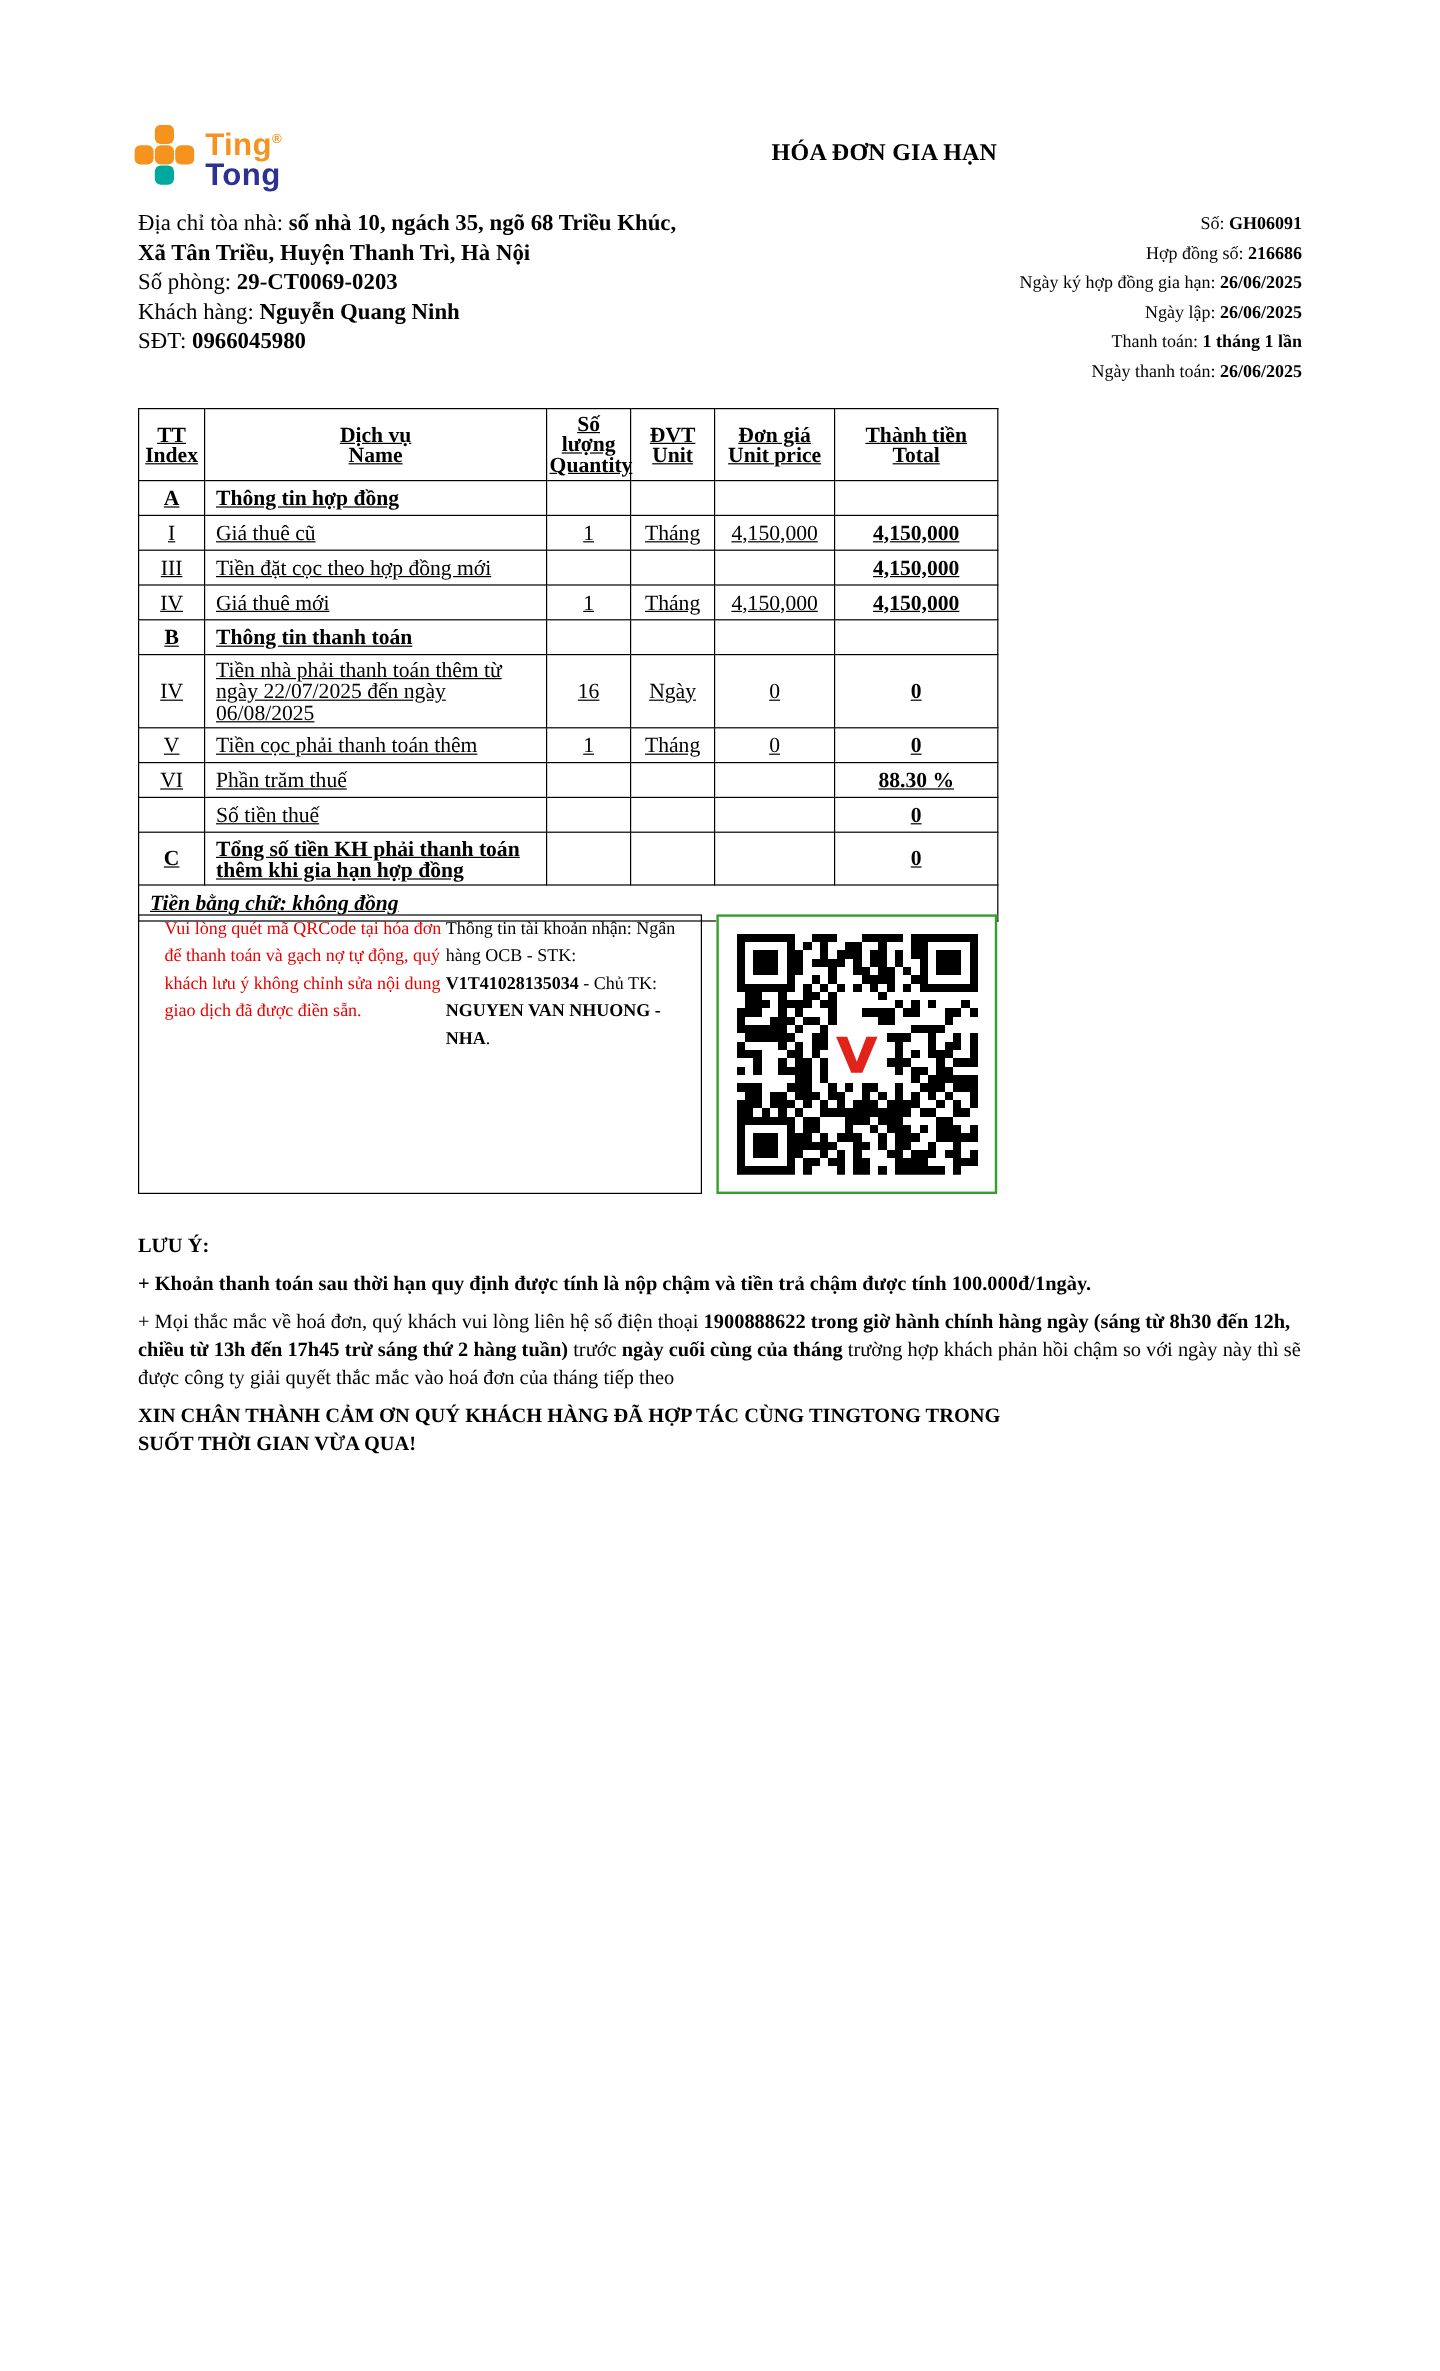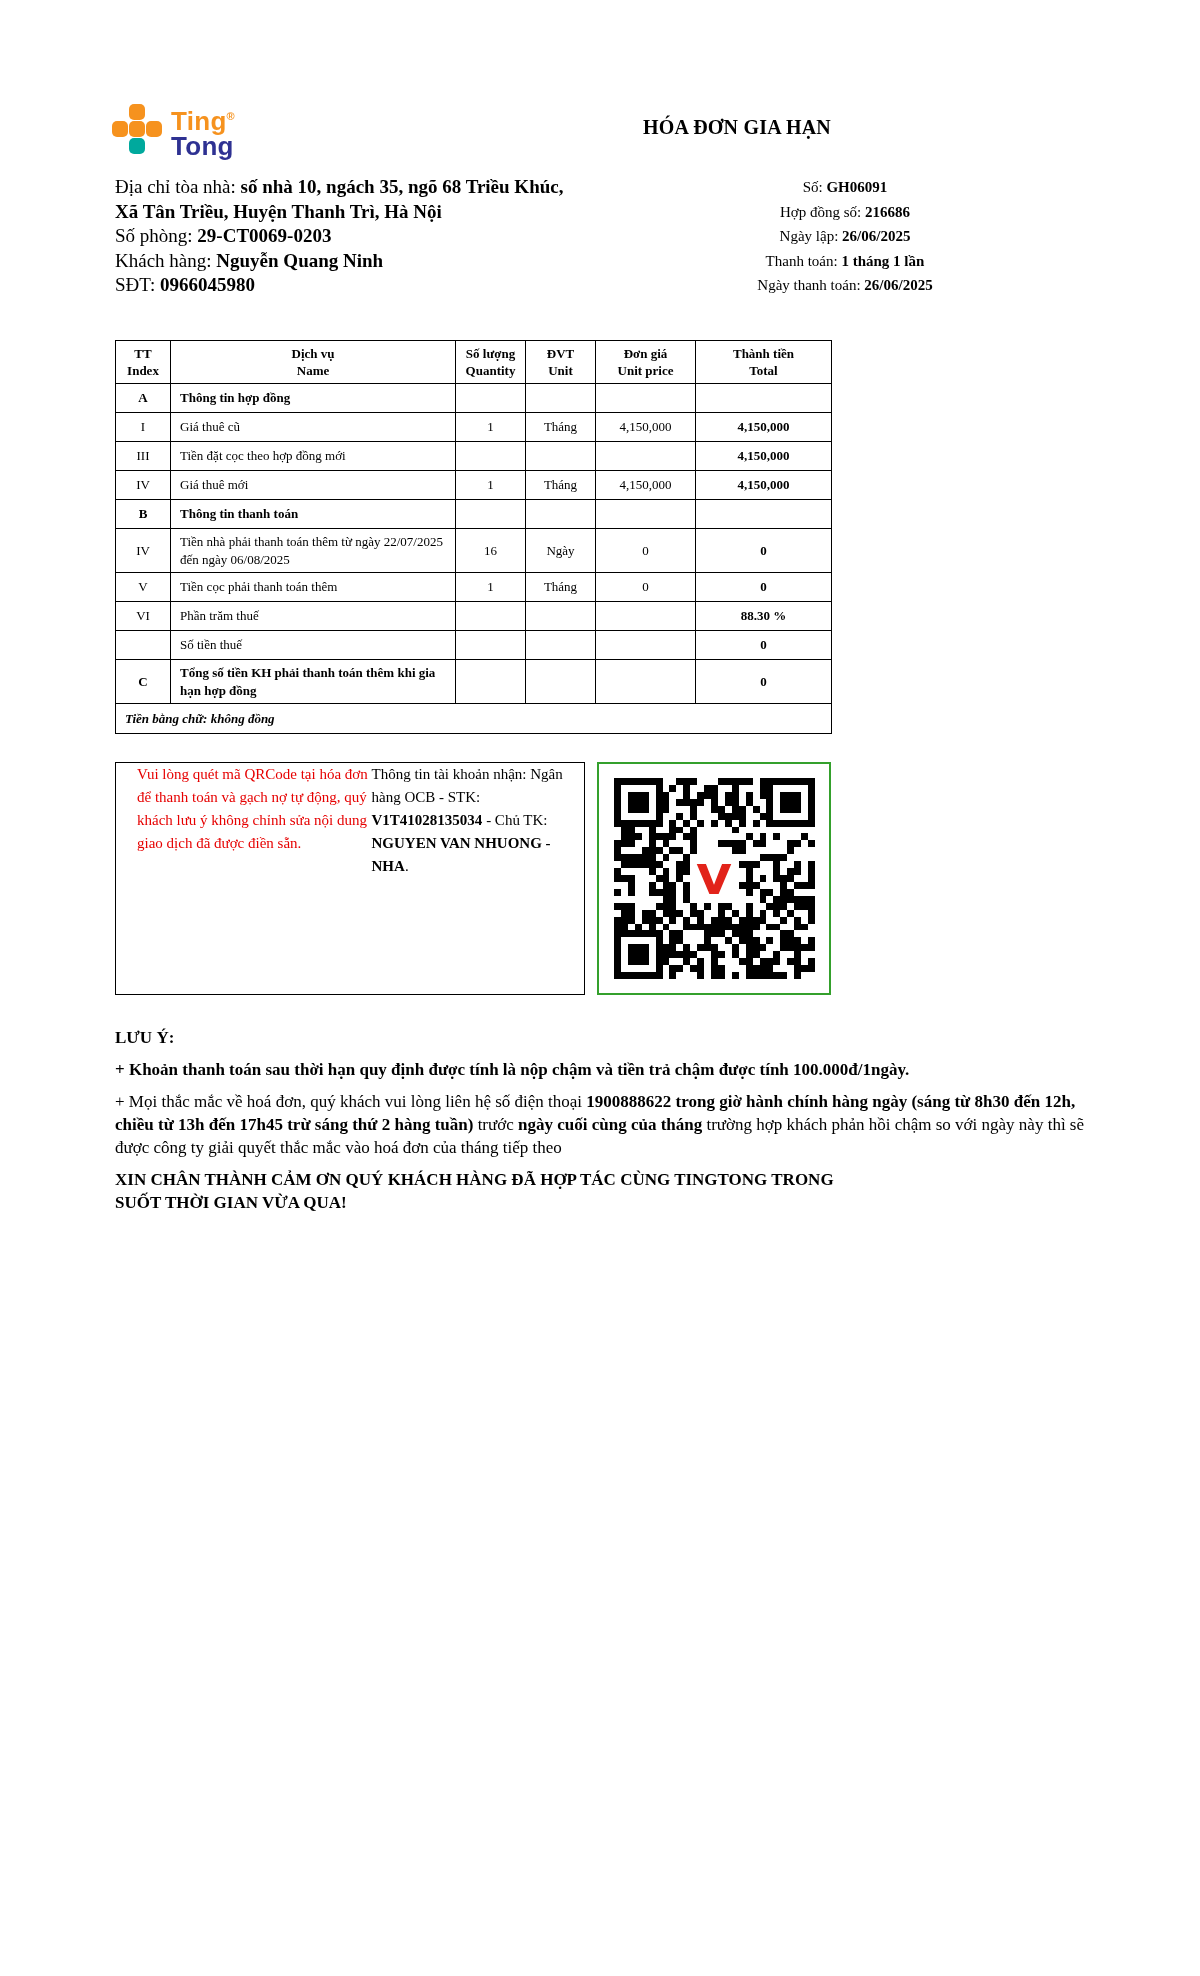--- a/index.html
+++ b/index.html
@@ -17,24 +17,24 @@
   .logo-text { font-family: "Liberation Sans", sans-serif; font-weight: 700; font-size: 26px; line-height: 25px; letter-spacing: .3px; }
   .logo-ting { color: #F6921E; }
   .logo-reg { font-size: 11px; vertical-align: super; color: #F6921E; font-weight: 700; }
   .logo-tong { color: #2E3192; }
 
   
   .doc-title { position: absolute; left: 115px; top: 116px; width: 716px; text-align: right; font-size: 20px; font-weight: 700; letter-spacing: .2px; }
 
   
   .info-left  { position: absolute; left: 115px; top: 175px; width: 462px; font-size: 19px; line-height: 24.5px; }
-  .info-right { position: absolute; right: 115px; top: 175px; width: 480px; text-align: center; font-size: 15px; line-height: 24.5px; }
+  .info-right { position: absolute; right: 115px; top: 175px; width: 480px; text-align: right; font-size: 15px; line-height: 24.5px; }
 
   
-  .invoice-table { position: absolute; left: 115px; top: 340px; width: 716px; border-collapse: collapse; table-layout: fixed; font-size: 13px; }
+  .invoice-table { position: absolute; left: 115px; top: 340px; width: 716px; border-collapse: collapse; table-layout: fixed; font-size: 18px; text-decoration: underline; }
   .invoice-table th, .invoice-table td { border: 1px solid #000; vertical-align: middle; }
   .invoice-table th { font-weight: 700; text-align: center; white-space: pre-line; line-height: 17px; padding: 4px 2px; }
   td.c-idx  { text-align: center; padding: 2px 4px; }
   td.c-name { text-align: left; padding: 3px 9px; line-height: 18px; }
   td.c-num  { text-align: center; padding: 2px 4px; }
   td.c-total{ text-align: center; font-weight: 700; padding: 2px 4px; }
   tr.sec td.c-idx, tr.sec td.c-name { font-weight: 700; }
   tr.r  td { height: 29px; }
   tr.r2 td { height: 44px; }
   tr.words td { height: 30px; font-weight: 700; font-style: italic; text-align: left; padding: 3px 9px; }
@@ -92,20 +92,21 @@
   <div class="info-left">
     <div><span>Địa chỉ tòa nhà: </span><span class="b">số nhà 10, ngách 35, ngõ 68 Triều Khúc, Xã Tân Triều, Huyện Thanh Trì, Hà Nội</span></div>
     <div><span>Số phòng: </span><span class="b">29-CT0069-0203</span></div>
     <div><span>Khách hàng: </span><span class="b">Nguyễn Quang Ninh</span></div>
     <div><span>SĐT: </span><span class="b">0966045980</span></div>
   </div>
 
   <div class="info-right">
     <div><span>Số: </span><span class="b">GH06091</span></div>
     <div><span>Hợp đồng số: </span><span class="b">216686</span></div>
+    <div><span>Ngày ký hợp đồng gia hạn: </span><span class="b">26/06/2025</span></div>
     <div><span>Ngày lập: </span><span class="b">26/06/2025</span></div>
     <div><span>Thanh toán: </span><span class="b">1 tháng 1 lần</span></div>
     <div><span>Ngày thanh toán: </span><span class="b">26/06/2025</span></div>
   </div>
 
   <table class="invoice-table">
     <colgroup>
       <col style="width:55px">
         <col style="width:285px">
         <col style="width:70px">

